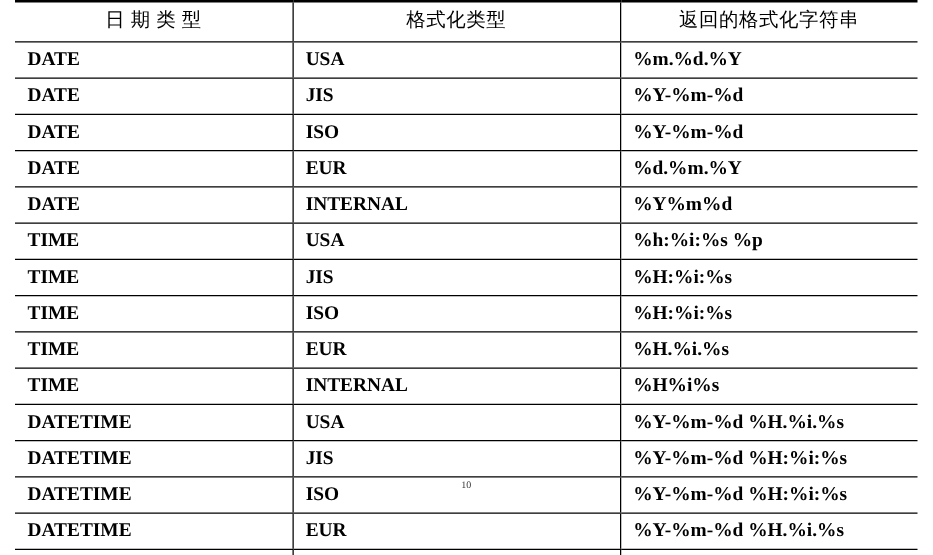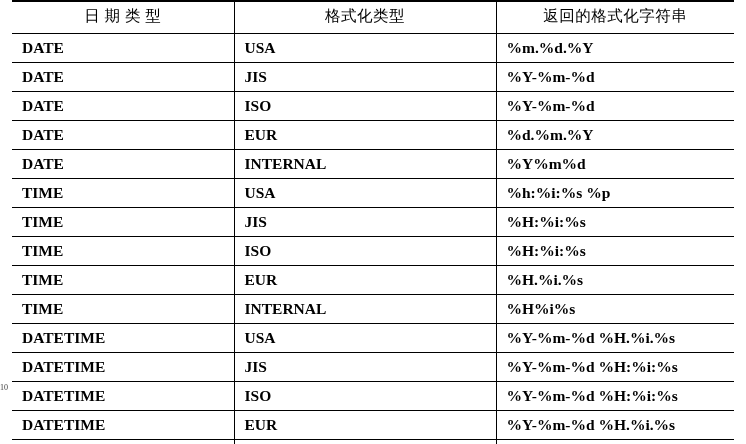--- a/index.html
+++ b/index.html
@@ -59,20 +59,21 @@
     border-bottom: 2.2px solid #000;
   }
   .hdr-spaced {
     letter-spacing: 3px;
   }
   .page-num {
     position: absolute;
     left: 0;
     right: 0;
     bottom: 2px;
+    text-align: center;
     font-size: 8px;
     color: #3a3a3a;
   }
 </style>
 </head>
 <body>
 
 <div class="page">
 
   <table class="fmt-table">

